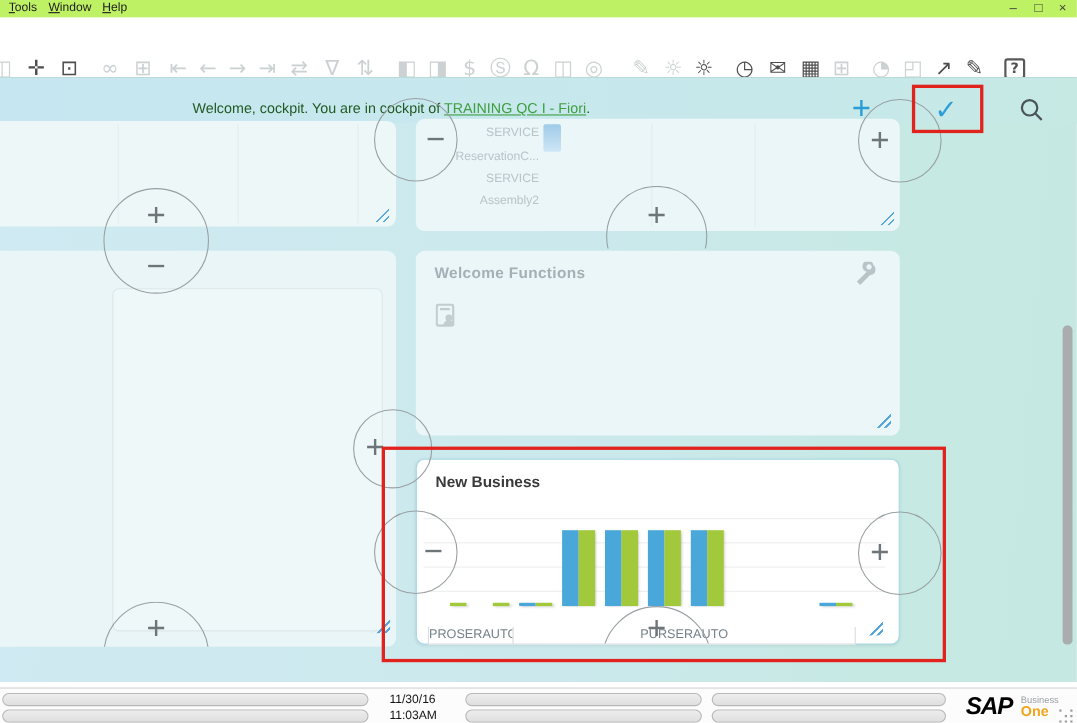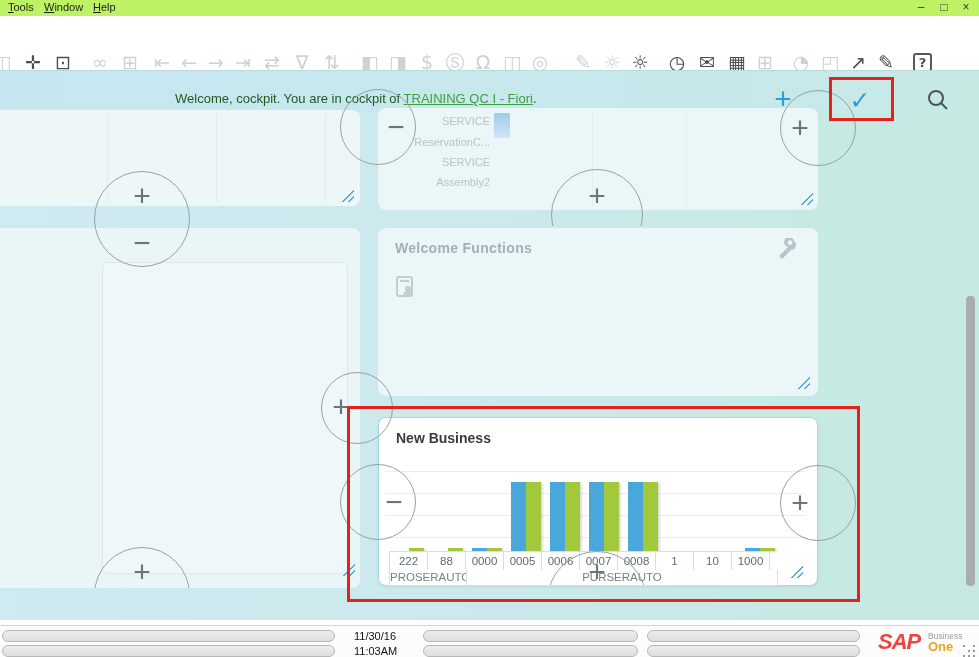--- a/index.html
+++ b/index.html
@@ -74,21 +74,21 @@
     background:linear-gradient(180deg,#9fcbe9,#cfe6f6); }
 
   
   .statusbar { position:absolute; left:0; top:625px; width:979px; height:32px; background:#fcfcfc;
     border-top:1px solid #d4d4d4; }
   .sb-field { position:absolute; height:12px; background:linear-gradient(#ededed,#dfdfdf);
     border:1px solid #b7b7b7; border-radius:6px; }
   .sb-text { position:absolute; font-size:11px; color:#111; width:60px; }
   .logo { position:absolute; left:878px; top:628px; width:95px; height:28px; }
   .logo-sap { position:absolute; left:0; top:1px; font-size:22px; font-weight:bold; font-style:italic;
-    color:#ef4444; letter-spacing:-1px; }
+    color:#000000; letter-spacing:-1px; }
   .logo-biz { position:absolute; left:50px; top:3px; font-size:8.5px; color:#9aa0a2; }
   .logo-one { position:absolute; left:50px; top:11px; font-size:13px; font-weight:bold; color:#f0a51e; }
   .grip { position:absolute; left:963px; top:645px; width:2px; height:2px; background:#9a9a9a;
     box-shadow:10px 0 #9a9a9a,10px 5px #9a9a9a,10px 10px #9a9a9a,5px 5px #9a9a9a,5px 10px #9a9a9a,0 10px #9a9a9a; }
 </style>
 </head>
 <body>
 
 <div class="menubar">
   <span class="menu-item" style="left:8px"><u>T</u>ools</span>
@@ -197,32 +197,20 @@
       <div class="bar" style="left: 147px; width: 15px; height: 69px; top: 26px; background: rgb(162, 201, 60);"></div>
       <div class="bar" style="left: 171px; width: 15px; height: 69px; top: 26px; background: rgb(74, 167, 217);"></div>
       <div class="bar" style="left: 186px; width: 15px; height: 69px; top: 26px; background: rgb(162, 201, 60);"></div>
       <div class="bar" style="left: 210px; width: 15px; height: 69px; top: 26px; background: rgb(74, 167, 217);"></div>
       <div class="bar" style="left: 225px; width: 15px; height: 69px; top: 26px; background: rgb(162, 201, 60);"></div>
       <div class="bar" style="left: 249px; width: 15px; height: 69px; top: 26px; background: rgb(74, 167, 217);"></div>
       <div class="bar" style="left: 264px; width: 15px; height: 69px; top: 26px; background: rgb(162, 201, 60);"></div>
       <div class="bar" style="left: 366px; width: 15px; height: 3px; top: 92px; background: rgb(74, 167, 217);"></div>
       <div class="bar" style="left: 381px; width: 15px; height: 3px; top: 92px; background: rgb(162, 201, 60);"></div>
     </div>
-  <div class="cat-row" id="cat-row">
-      <div class="cat-cell">222</div>
-      <div class="cat-cell">88</div>
-      <div class="cat-cell">0000</div>
-      <div class="cat-cell">0005</div>
-      <div class="cat-cell">0006</div>
-      <div class="cat-cell">0007</div>
-      <div class="cat-cell">0008</div>
-      <div class="cat-cell">1</div>
-      <div class="cat-cell">10</div>
-      <div class="cat-cell">1000</div>
-    </div>
   <div class="grp-row" id="grp-row">
       <div class="grp-cell" style="width: 78px;">PROSERAUTO</div>
       <div class="grp-cell" style="width: 312px;">PURSERAUTO</div>
     </div>
   <div class="resize-handle" style="left:407px;top:145px"></div>
 </div>
 
 <div class="circle" style="left:94px;top:171px;width:96px;height:96px"></div>
 <div class="csign" style="left:127px;top:181px">+</div>
 <div class="csign" style="left:127px;top:228px">−</div>

